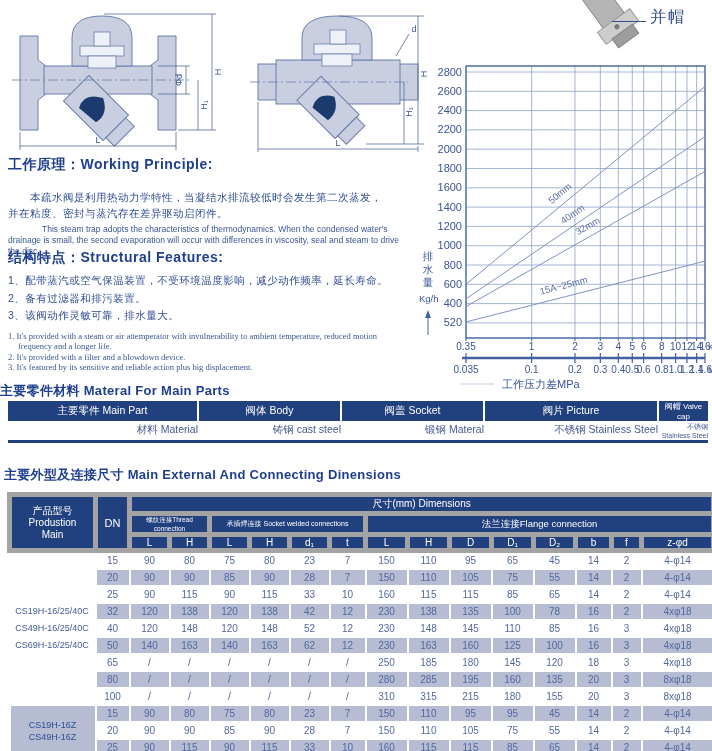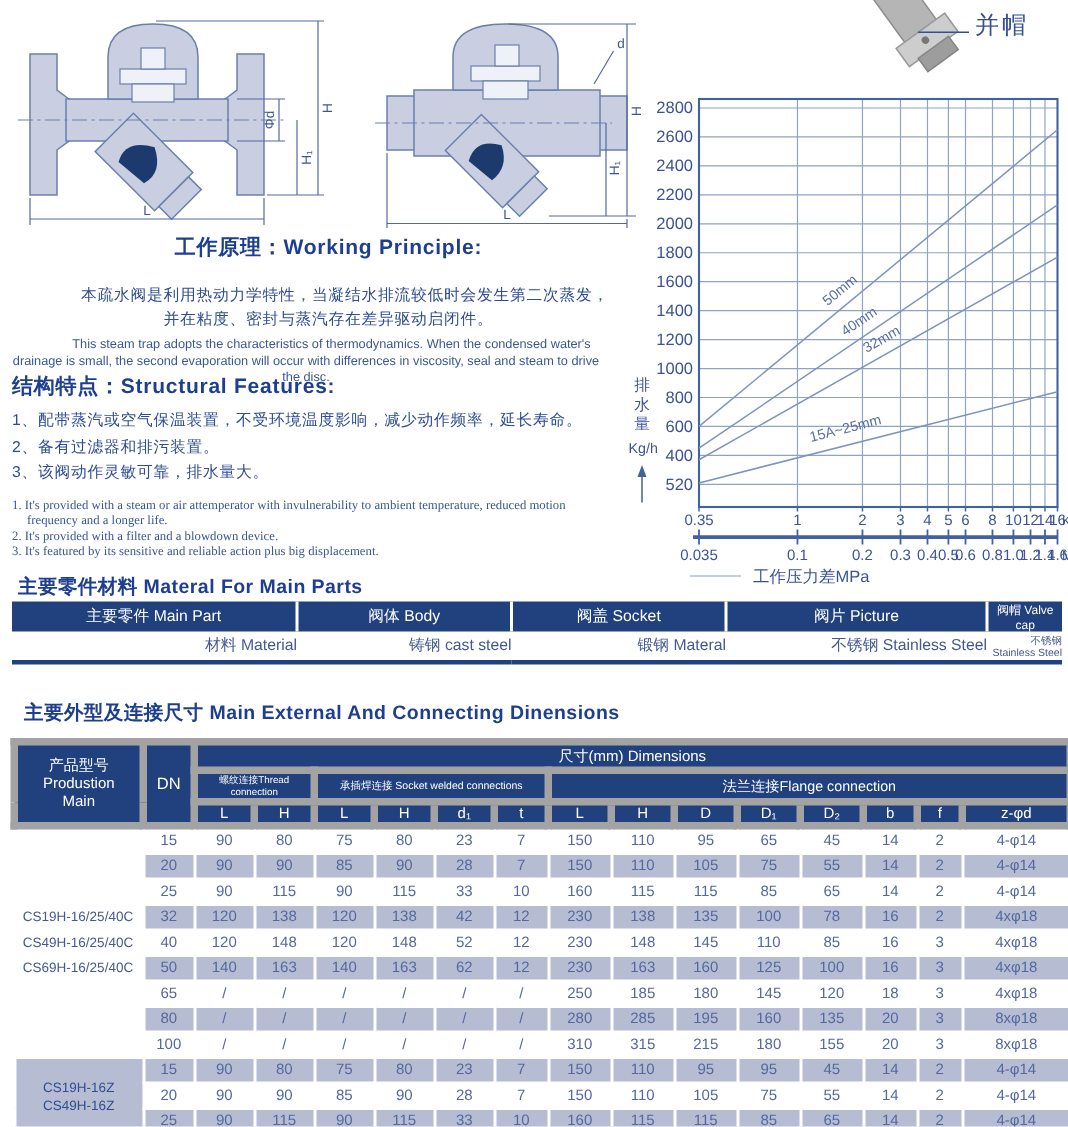--- a/index.html
+++ b/index.html
@@ -236,42 +236,42 @@
       <line x1="42" y1="332" x2="76" y2="332" stroke="#c3cde2" stroke-width="1.2"></line>
       <text x="84" y="336" fill="#3b5398" font-size="11">工作压力差MPa</text>
       <text x="10" y="208" text-anchor="middle" fill="#3b5398" font-size="10.5">排</text>
       <text x="10" y="221" text-anchor="middle" fill="#3b5398" font-size="10.5">水</text>
       <text x="10" y="234" text-anchor="middle" fill="#3b5398" font-size="10.5">量</text>
       <text x="1" y="250" fill="#3b5398" font-size="9.5">Kg/h</text>
       <line x1="10" y1="283" x2="10" y2="263" stroke="#41619f" stroke-width="1"></line>
       <polygon points="7,266 10,258 13,266" fill="#41619f"></polygon>
     </svg>
 
-  <div class="abs" style="left:8px;top:156px;width:422px;text-align:center;">
+  <div class="abs" style="left:8px;top:156px;width:422px;">
     <div class="sec-title"><span>工作原理：</span><span>Working Principle:</span></div>
     <div class="cn-line indent" style="margin-top:15px;">本疏水阀是利用热动力学特性，当凝结水排流较低时会发生第二次蒸发，</div>
     <div class="cn-line">并在粘度、密封与蒸汽存在差异驱动启闭件。</div>
     <div class="en-par">This steam trap adopts the characteristics of thermodynamics. When the condensed water's drainage is small, the second evaporation will occur with differences in viscosity, seal and steam to drive the disc.</div>
   </div>
 
   <div class="abs" style="left:8px;top:249px;width:428px;">
     <div class="sec-title"><span>结构特点：</span><span>Structural Features:</span></div>
     <div style="margin-top:5px;">
       <div class="feat-cn">1、配带蒸汽或空气保温装置，不受环境温度影响，减少动作频率，延长寿命。</div>
       <div class="feat-cn">2、备有过滤器和排污装置。</div>
       <div class="feat-cn">3、该阀动作灵敏可靠，排水量大。</div>
     </div>
     <div style="margin-top:6px;width:400px;font-family:Liberation Serif, serif;">
       <div class="feat-en">1. It's provided with a steam or air attemperator with invulnerability to ambient temperature, reduced motion frequency and a longer life.</div>
       <div class="feat-en">2. It's provided with a filter and a blowdown device.</div>
       <div class="feat-en">3. It's featured by its sensitive and reliable action plus big displacement.</div>
     </div>
   </div>
 
-  <div class="abs tbl-title" style="left:12px;top:382px;">
+  <div class="abs tbl-title" style="left:0;top:382px;">
     <span>主要零件材料</span>
     <span>Materal For Main Parts</span>
   </div>
   <table class="abs" id="parts-table" style="left:8px;top:401px;">
       <colgroup>
         <col style="width: 190px;">
         <col style="width: 143px;">
         <col style="width: 143px;">
         <col style="width: 174px;">
         <col style="width: 50px;">
@@ -289,21 +289,21 @@
         <tr>
           <td>材料 Material</td>
           <td>铸钢 cast steel</td>
           <td>锻钢 Materal</td>
           <td>不锈钢 Stainless Steel</td>
           <td>不锈钢 Stainless Steel</td>
         </tr>
       </tbody>
     </table>
 
-  <div class="abs tbl-title" style="left:16px;top:466px;">
+  <div class="abs tbl-title" style="left:4px;top:466px;">
     <span>主要外型及连接尺寸</span>
     <span>Main External And Connecting Dinensions</span>
   </div>
   <table class="abs" id="dims-table" style="left:7px;top:492px;">
       <colgroup>
         <col style="width: 86px;">
         <col style="width: 34px;">
         <col style="width: 40px;">
         <col style="width: 40px;">
         <col style="width: 40px;">

